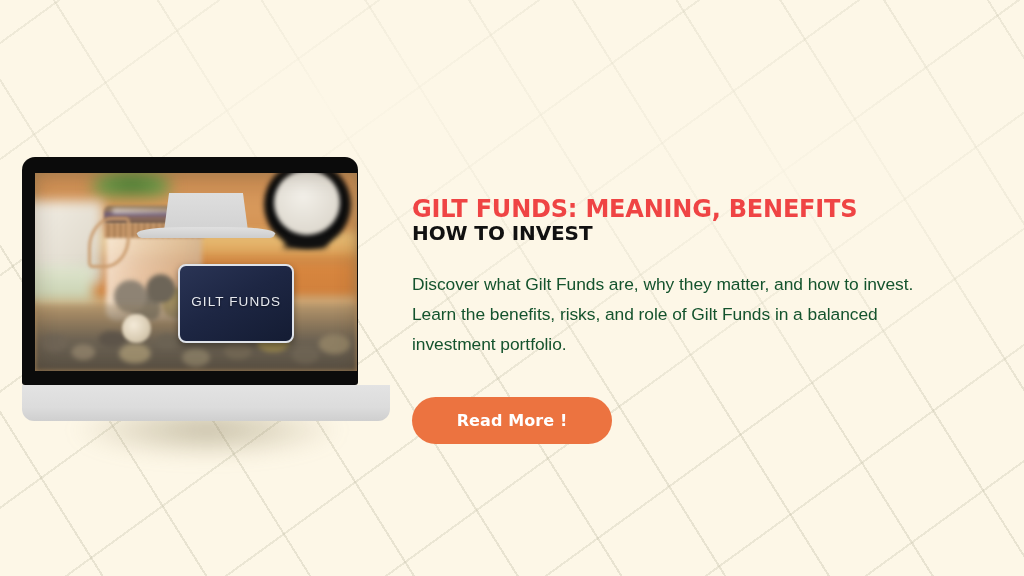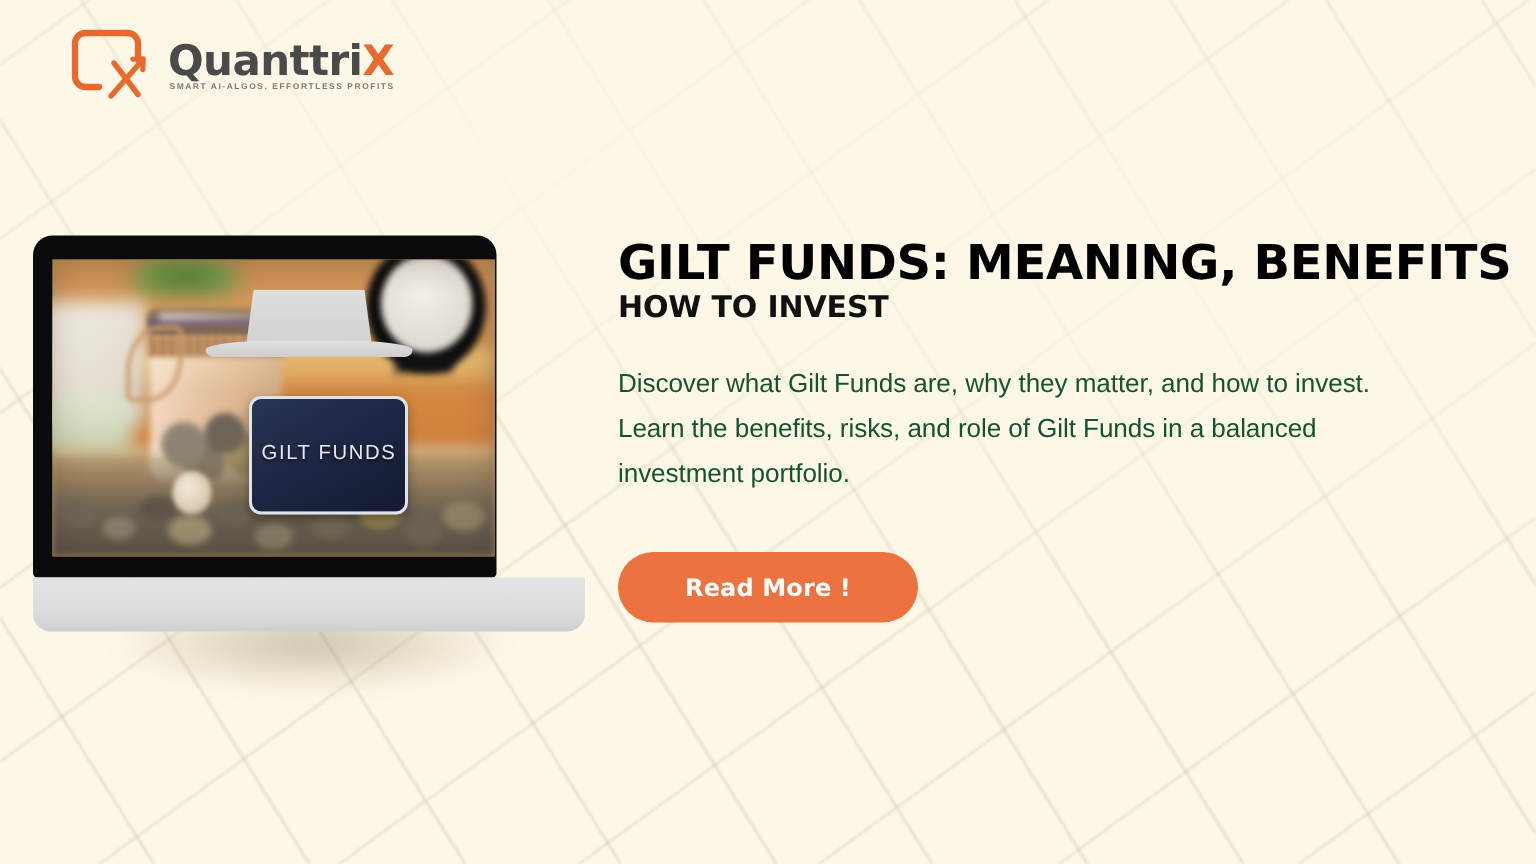--- a/index.html
+++ b/index.html
@@ -68,21 +68,21 @@
   #monitor-shadow {
     position:absolute; left:-4px; top:232px;
     width:378px; height:82px;
     background:radial-gradient(ellipse 50% 50% at 50% 50%,
                rgba(120,108,72,0.40) 0%, rgba(150,138,100,0.16) 48%, rgba(253,247,231,0) 72%);
     filter:blur(9px);
   }
 
   #monitor-bezel {
     position:relative;
-    width:309px; height:228px;
+    width:336px; height:228px;
     background:#0b0b0b;
     border-radius:13px 13px 3px 3px;
     padding:16px 1px 14px 13px;
     text-align:right;
   }
 
   #screen {
     position:relative; width:100%; height:100%;
     overflow:hidden; background:#b8915f;
   }
@@ -251,22 +251,22 @@
     top:70px; width:138px; height:11px;
     background:linear-gradient(180deg,#e0e0e0 0%, #cdcdcd 100%);
     border-radius:50% 50% 7px 7px / 80% 80% 7px 7px;
   }
 
   
   #content { position:absolute; left:412px; top:158px; width:560px; }
 
   #headline {
     font-family:"DejaVu Sans", sans-serif;
-    font-size:32px; font-weight:700; letter-spacing:-0.2px;
-    color:#000000; line-height:1.1; white-space:nowrap;
+    font-size:24px; font-weight:700; letter-spacing:-0.2px;
+    color:#ef4444; line-height:1.1; white-space:nowrap;margin-top:38px;
   }
   #subheadline {
     font-family:"DejaVu Sans", sans-serif;
     font-size:20px; font-weight:700; letter-spacing:-0.1px;
     color:#111111; line-height:1.1;
   }
   #body-copy {
     margin-top:26px; width:545px;
     font-family:"Liberation Sans", sans-serif;
     font-size:17.4px; font-weight:400; color:#14532d;
@@ -284,33 +284,20 @@
   }
 </style>
 </head>
 <body>
 
 <div id="stage">
 
   <div id="bg-pattern"></div>
   <div id="bg-vignette"></div>
 
-  <div id="logo">
-    <svg id="logo-mark" viewBox="0 0 58 54">
-      <path d="M40 6 H12 a7 7 0 0 0 -7 7 V35 a7 7 0 0 0 7 7 H21" fill="none" stroke="#e8692b" stroke-width="4.2" stroke-linecap="round"></path>
-      <path d="M40 6 a7 7 0 0 1 7 7 V24" fill="none" stroke="#e8692b" stroke-width="4.2" stroke-linecap="round"></path>
-      <path d="M29 48 L50 24" fill="none" stroke="#e8692b" stroke-width="3.6" stroke-linecap="round"></path>
-      <path d="M43.5 23.5 L50.5 23.2 L50.2 30.4" fill="none" stroke="#e8692b" stroke-width="3.4" stroke-linecap="round" stroke-linejoin="round"></path>
-      <path d="M31 26 L47 47" fill="none" stroke="#e8692b" stroke-width="3.6" stroke-linecap="round"></path>
-    </svg>
-    <div id="logo-text-wrap">
-      <div id="logo-word"><span>Quanttri</span><span class="x">X</span></div>
-      <div id="logo-tagline">SMART AI-ALGOS. EFFORTLESS PROFITS</div>
-    </div>
-  </div>
 
   <div id="monitor">
     <div id="monitor-shadow"></div>
 
     <div id="monitor-bezel">
       <div id="screen">
 
         <div class="ph" id="ph-wall-top"></div>
         <div class="ph" id="ph-shelf"></div>
         <div class="ph" id="ph-wall-mid"></div>

